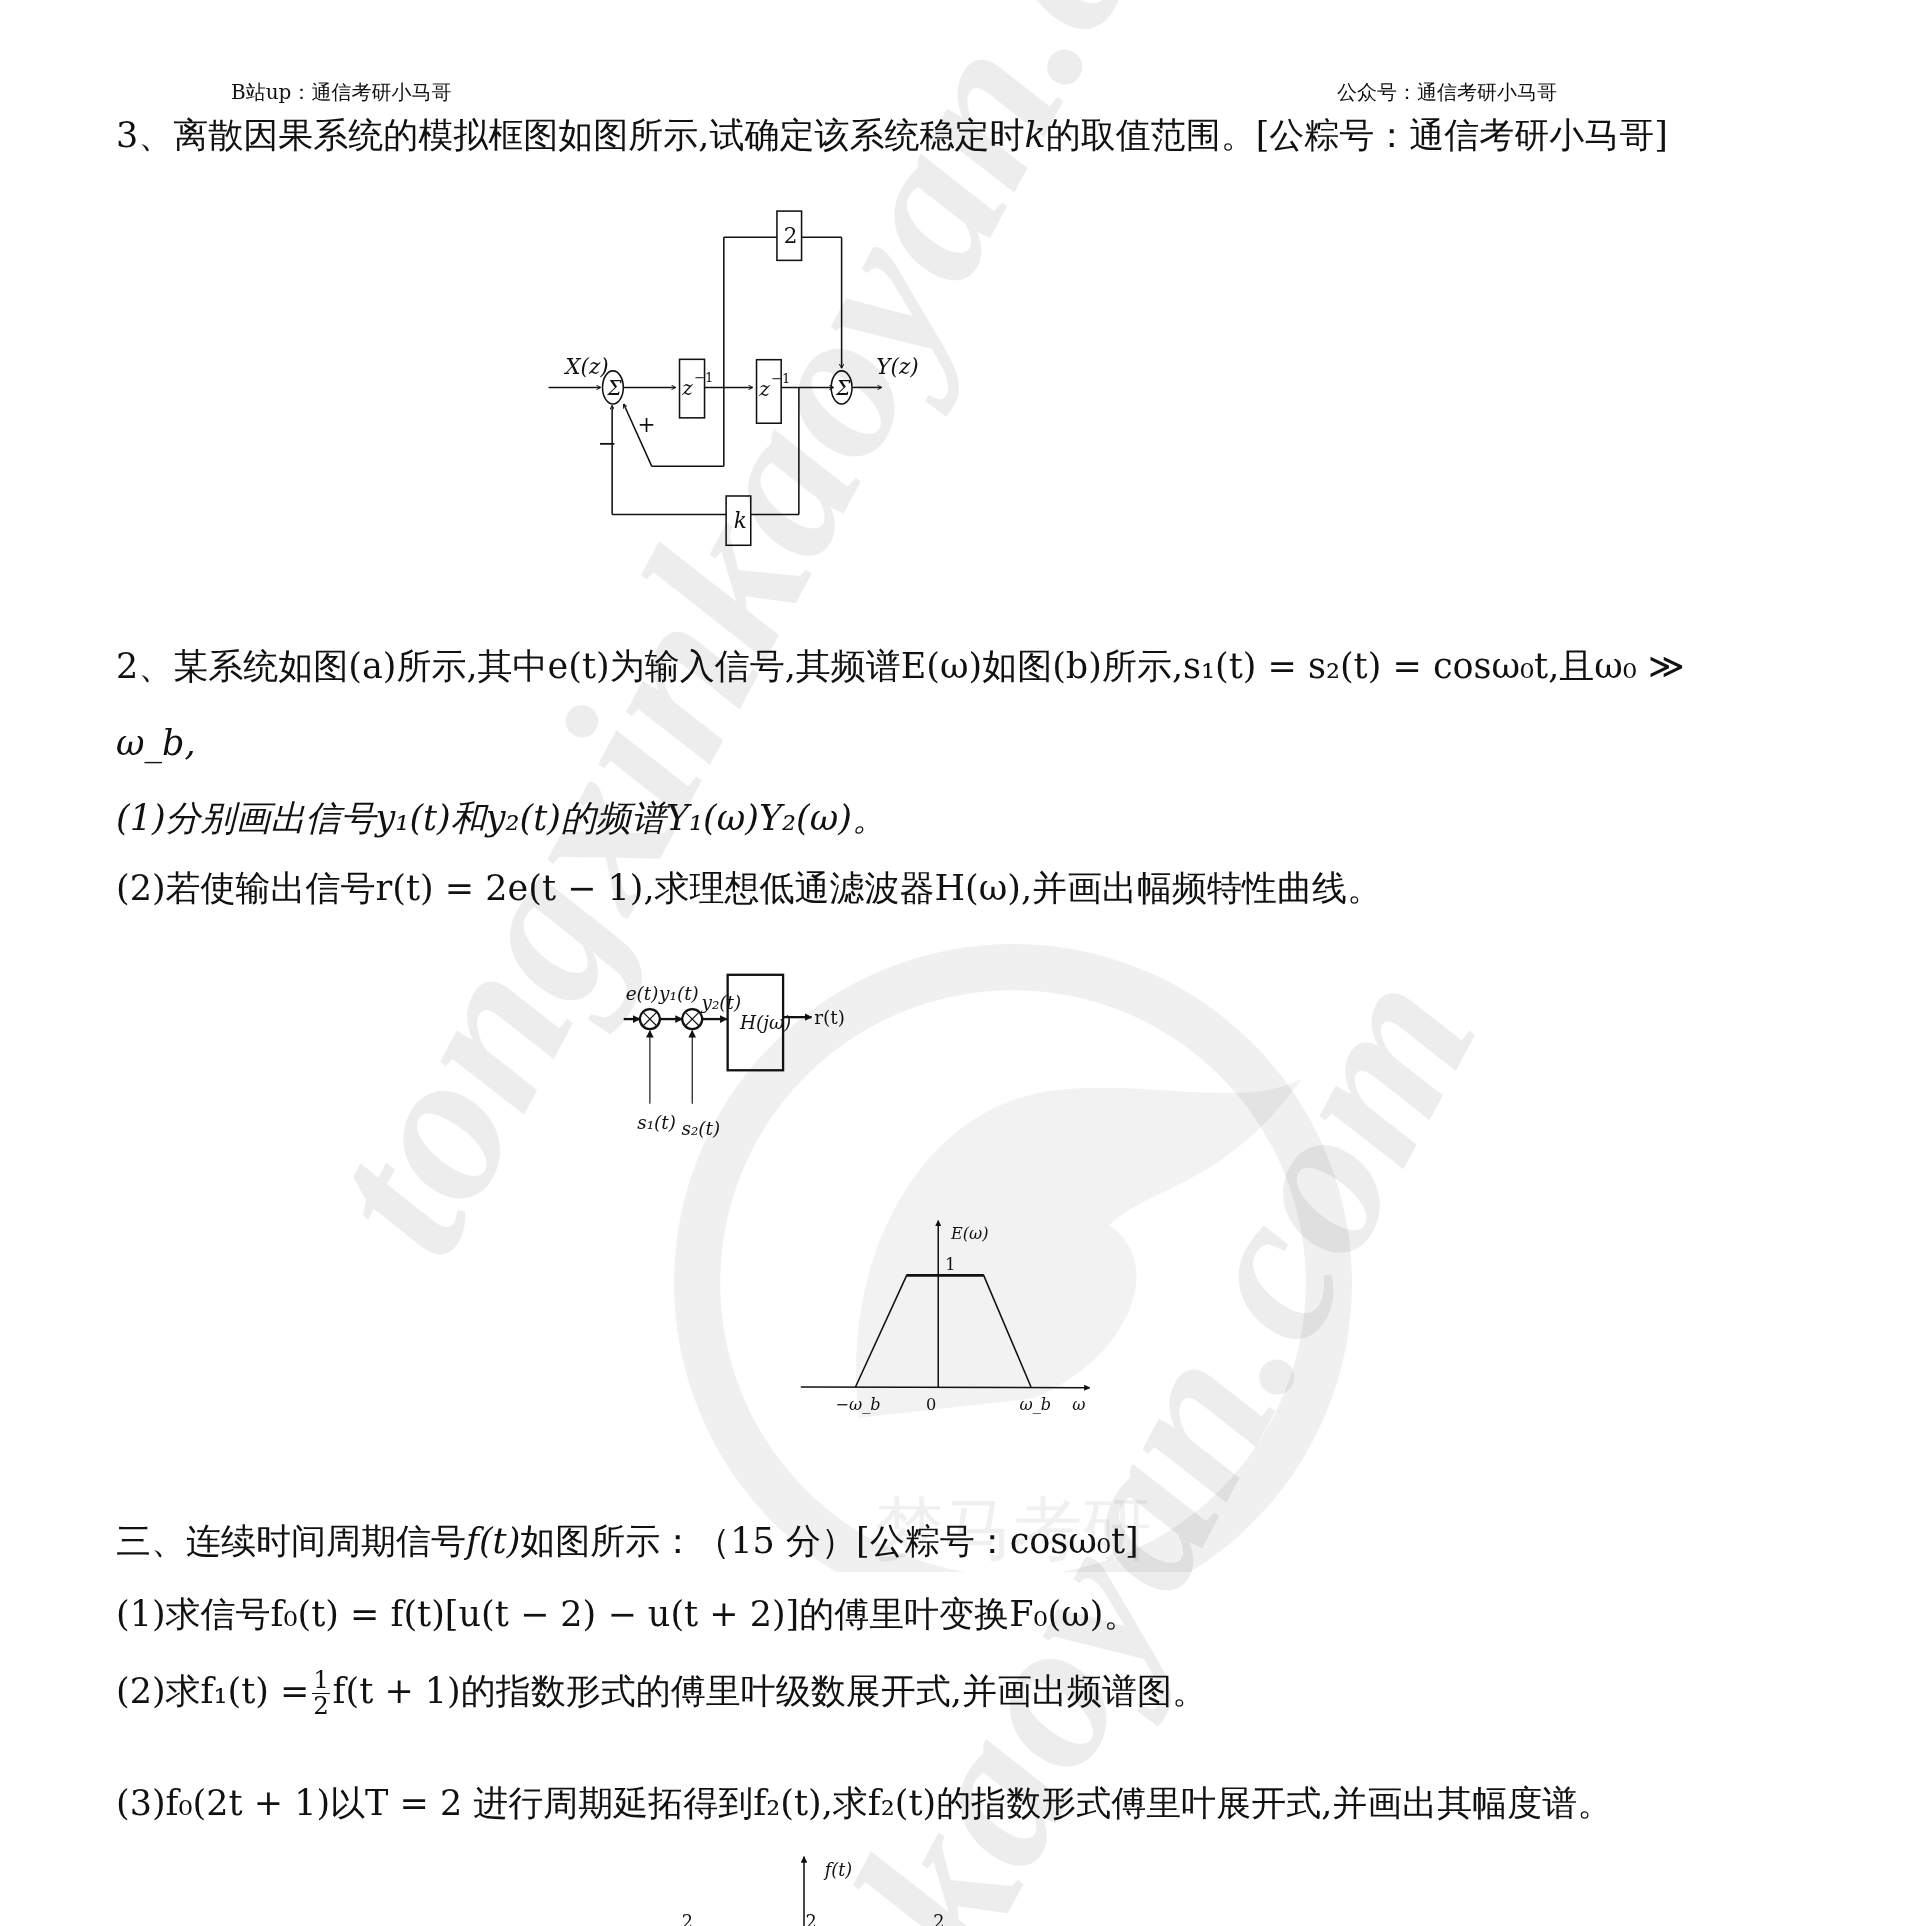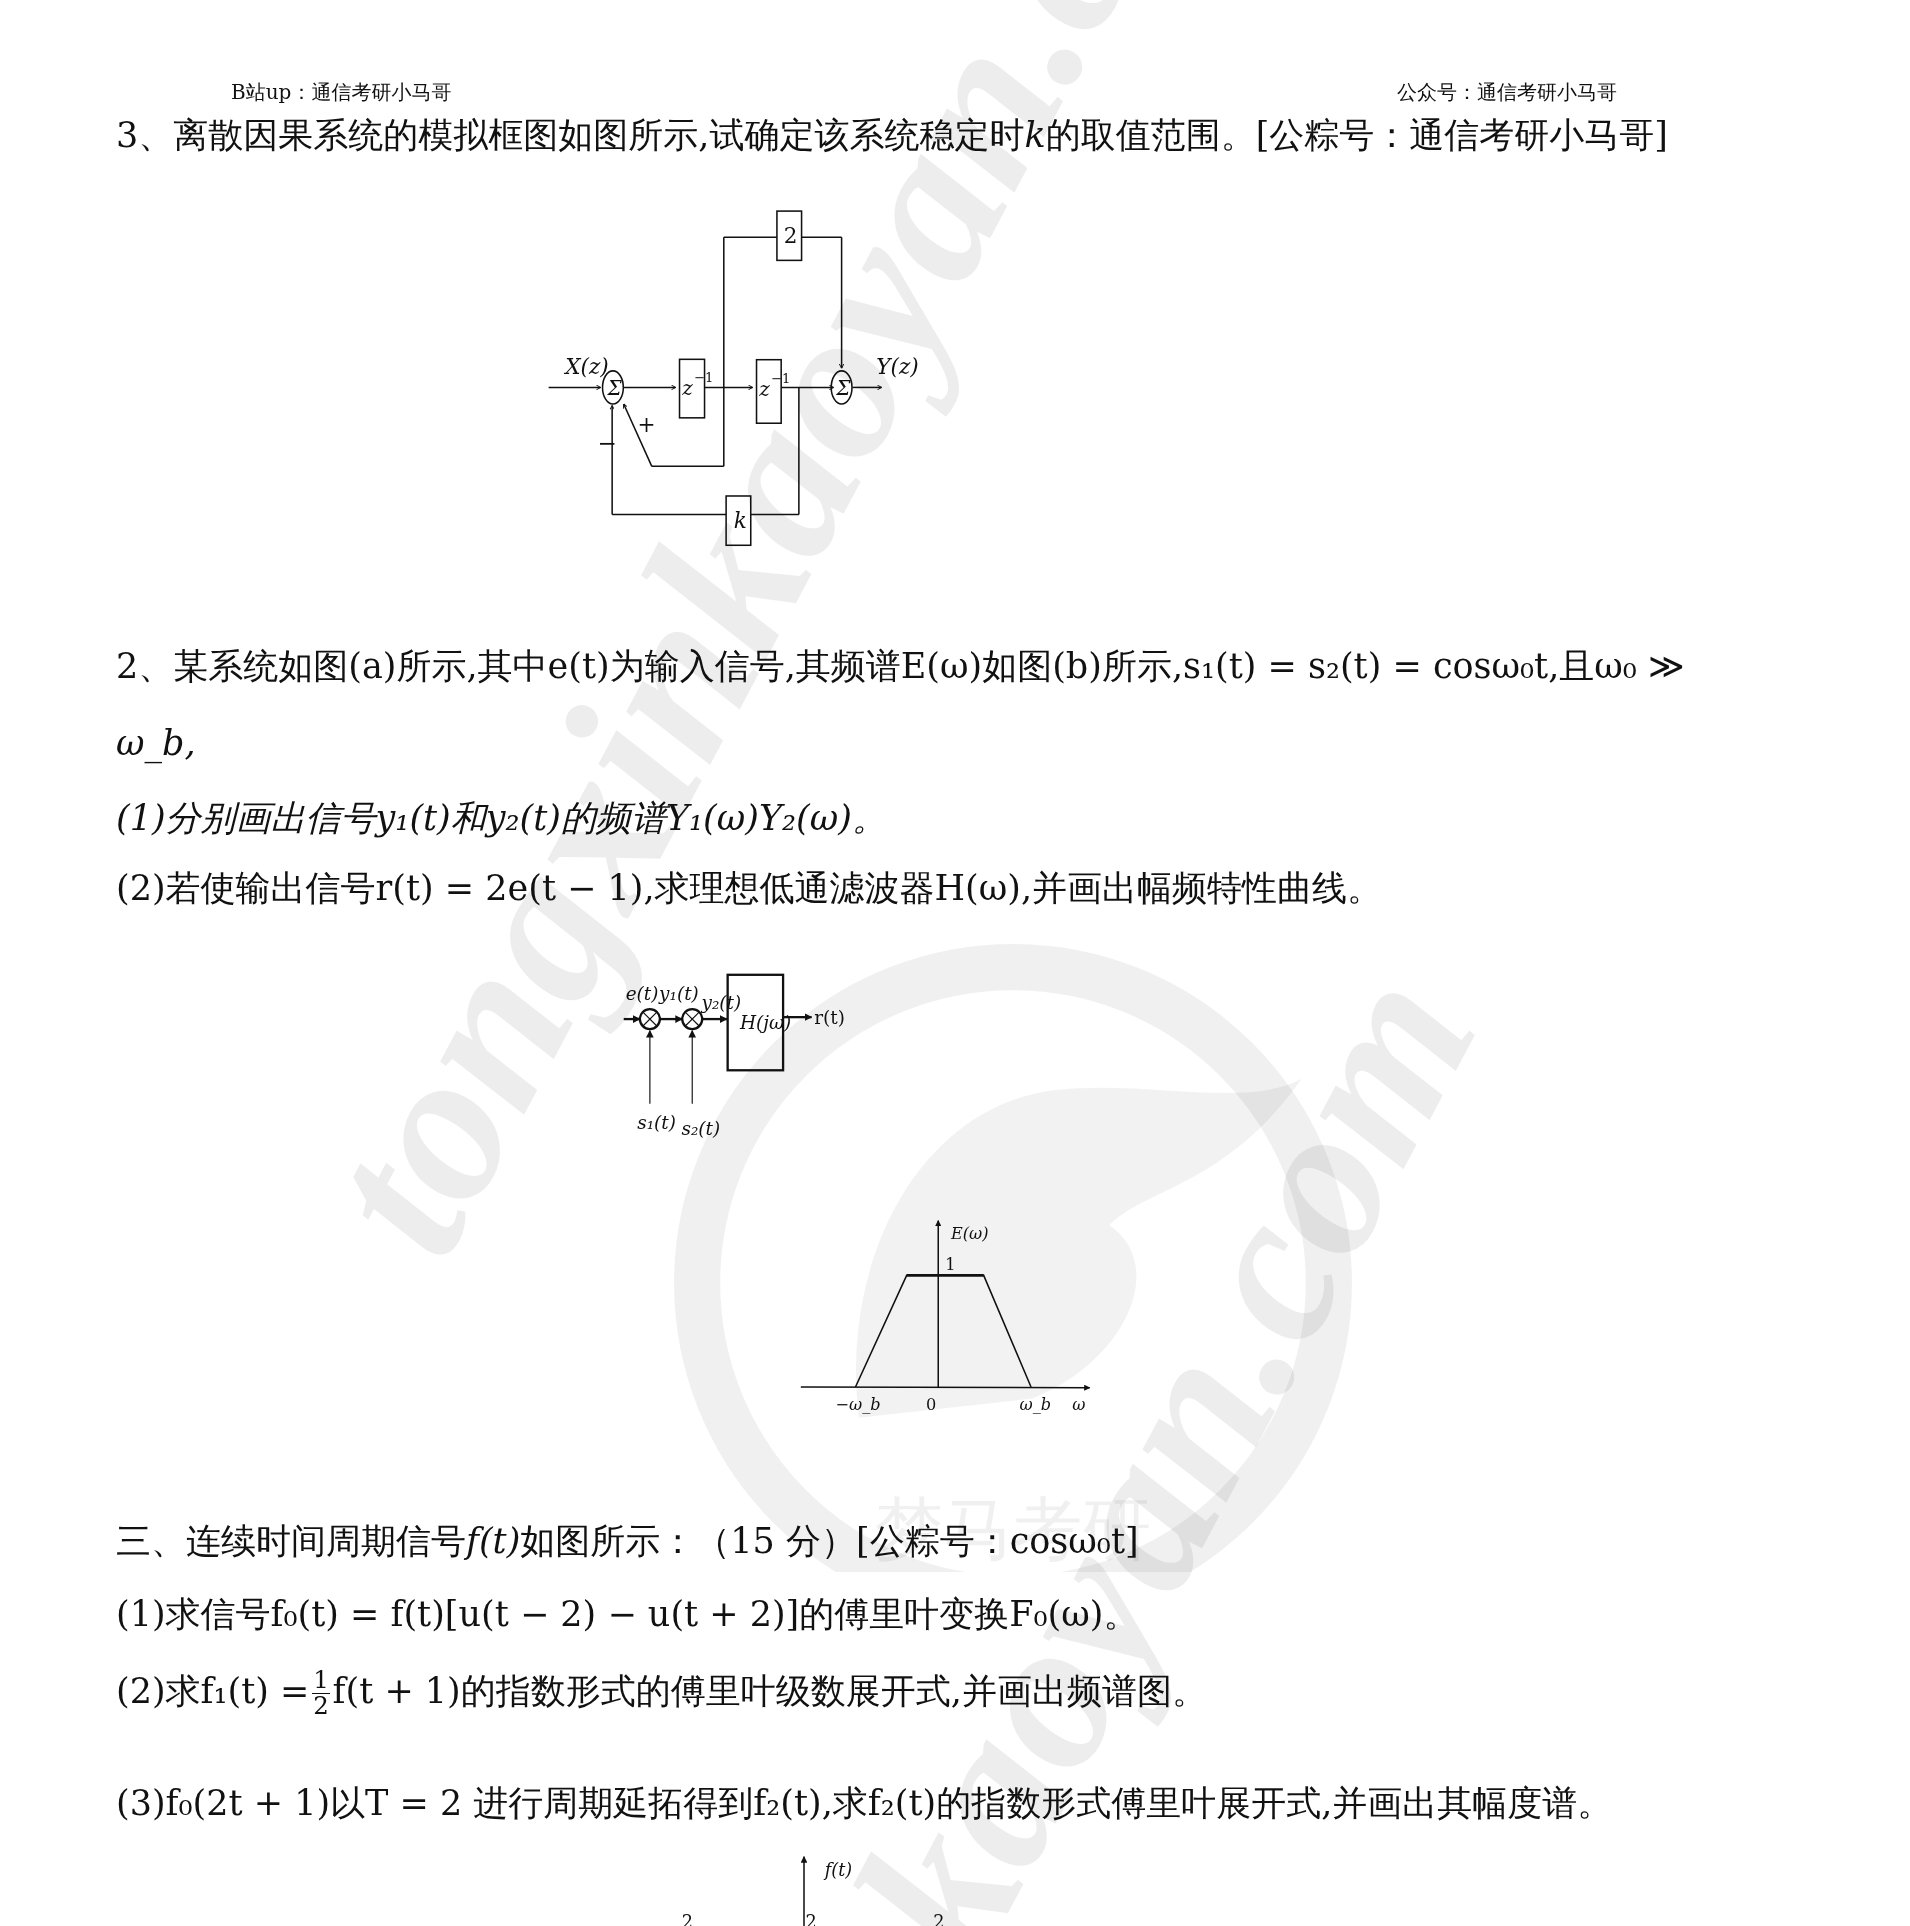--- a/index.html
+++ b/index.html
@@ -22,21 +22,21 @@
 
 <div class="wm" style="left:270px; top:1175px; transform:rotate(-62deg);">tongxinkaoyan.com</div>
 <div class="wm" style="left:482px; top:2485px; transform:rotate(-62deg);">tongxinkaoyan.com</div>
 <svg class="abs" style="left:570px;top:917px;" width="886" height="655" viewBox="0 0 2300 1700">
   <circle cx="1150" cy="950" r="820" fill="none" stroke="rgba(0,0,0,0.06)" stroke-width="120"></circle>
   <path d="M750 1300 C 700 900, 900 500, 1250 450 C 1500 420, 1750 500, 1900 420 C 1700 700, 1500 700, 1400 800 C 1550 900, 1450 1150, 1200 1250 Z" fill="rgba(0,0,0,0.05)"></path>
   <text x="1150" y="1650" text-anchor="middle" font-size="180" fill="rgba(0,0,0,0.06)">梦马考研</text>
 </svg>
 
 <div class="abs hdr" style="left:231px;">B站up：通信考研小马哥</div>
-<div class="abs hdr" style="left:1397px;">公众号：通信考研小马哥</div>
+<div class="abs hdr" style="left:1337px;">公众号：通信考研小马哥</div>
 
 <div class="line" style="top:116px;">
   <span>3、离散因果系统的模拟框图如图所示,试确定该系统稳定时</span><span class="math">k</span><span>的取值范围。[公粽号：通信考研小马哥]</span>
 </div>
 
 <svg class="abs" style="left:539px;top:193px;" width="847" height="385" viewBox="0 0 2200 1000">
   <defs>
     <marker id="arr" markerWidth="12" markerHeight="12" refX="11" refY="6" orient="auto" markerUnits="userSpaceOnUse">
       <path d="M0,0 L11,6 L0,12" fill="none" stroke="#111" stroke-width="2.5"></path>
     </marker>

